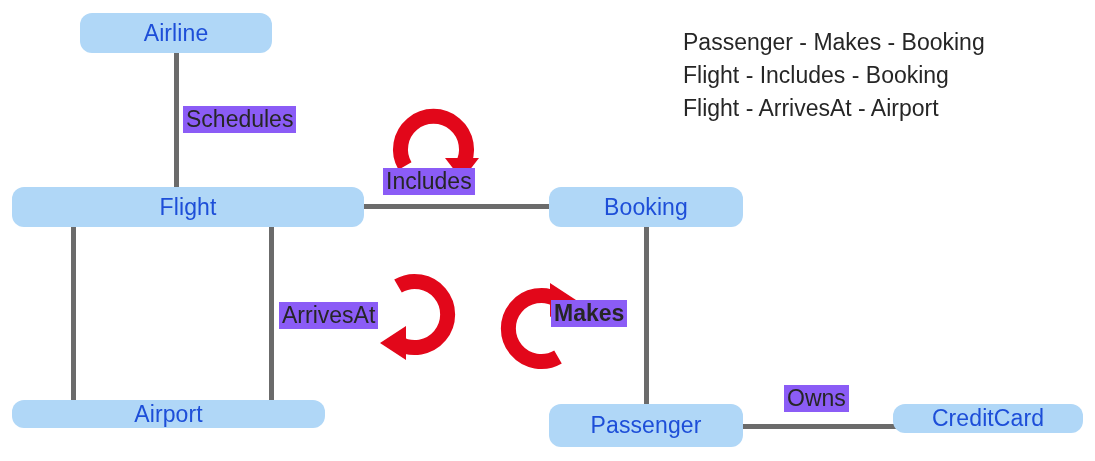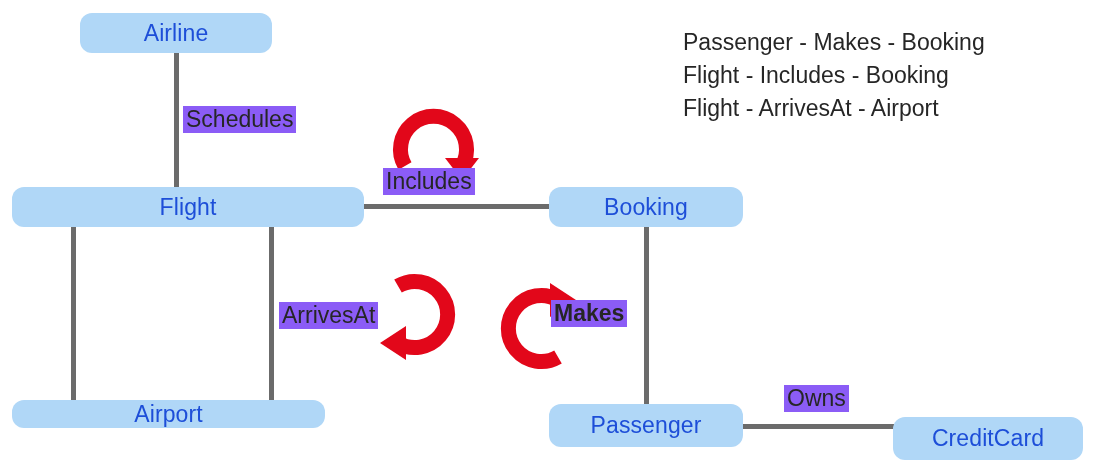--- a/index.html
+++ b/index.html
@@ -114,21 +114,21 @@
   </div>
 
   <div class="node" style="left:12px; top:400px; width:313px; height:28px;">
     <span>Airport</span>
   </div>
 
   <div class="node" style="left:549px; top:404px; width:194px; height:43px;">
     <span>Passenger</span>
   </div>
 
-  <div class="node" style="left:893px; top:404px; width:190px; height:43px;margin-top:13px;">
+  <div class="node" style="left:893px; top:404px; width:190px; height:29px;">
     <span>CreditCard</span>
   </div>
 
   <div class="edge-label" style="left:183px; top:106px;">Schedules</div>
 
   <div class="edge-label" style="left:383px; top:168px;">Includes</div>
 
 
   <div class="edge-label" style="left:279px; top:302px;">ArrivesAt</div>
 

